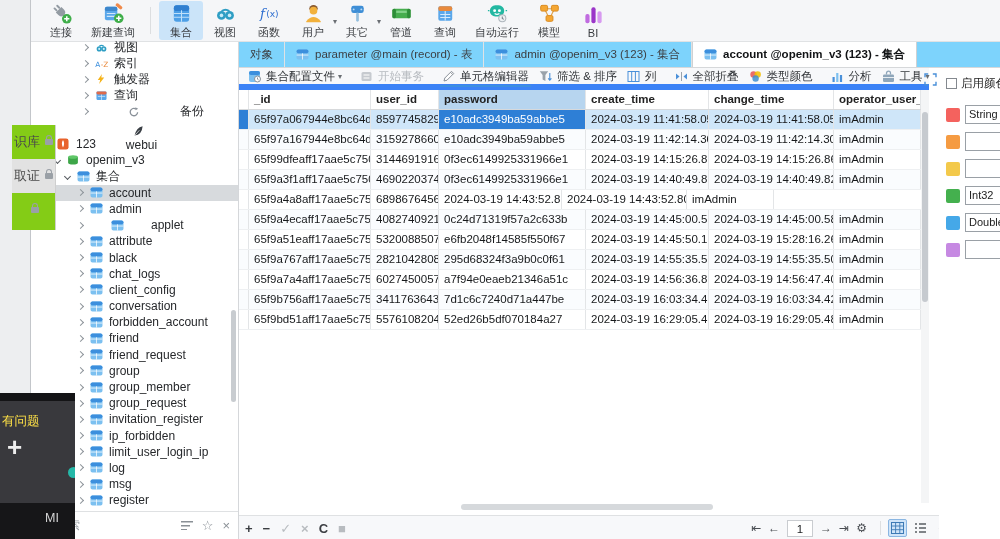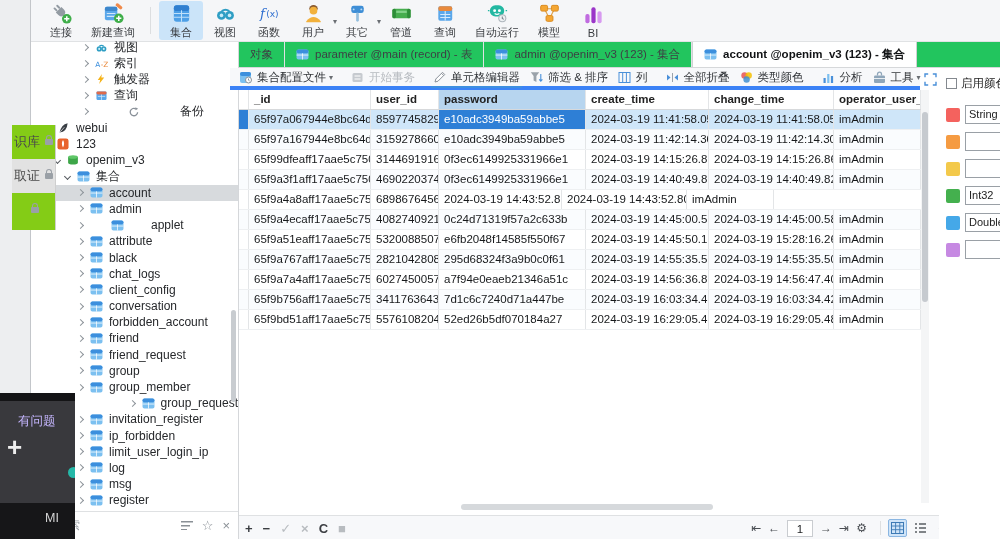--- a/index.html
+++ b/index.html
@@ -34,27 +34,27 @@
   .sb-thumb { position:absolute; right:2px; top:268px; width:5px; height:92px; background:#c8ccd0; border-radius:3px; }
   .searchbar { position:absolute; left:0; bottom:0; width:100%; height:28px; background:#fff; border-top:1px solid #dfe1e3; display:flex; align-items:center; padding:0 8px; }
   .search-ph { color:#9aa0a6; font-size:12px; margin-left:6px; flex:1; }
   .s-ic { color:#8a9096; font-size:13px; margin-left:9px; }
   .mag { width:11px; height:11px; position:relative; flex:none; }
   .mag::before { content:""; position:absolute; left:0; top:0; width:7px; height:7px; border:1.4px solid #8a9096; border-radius:50%; }
   .mag::after { content:""; position:absolute; left:7.5px; top:7.5px; width:4px; height:1.5px; background:#8a9096; transform:rotate(45deg); }
   .lines-ic { width:12px; height:9px; background:linear-gradient(#8a9096,#8a9096) 0 0/12px 1.5px no-repeat, linear-gradient(#8a9096,#8a9096) 0 4px/9px 1.5px no-repeat, linear-gradient(#8a9096,#8a9096) 0 8px/6px 1.5px no-repeat; margin-left:9px; }
 
   
-  .tabbar { position:absolute; left:208px; top:42px; right:0; height:26px; background:#22c55e; border-bottom:1px solid #d6d8da; display:flex; align-items:stretch; }
+  .tabbar { position:absolute; left:208px; top:42px; right:0; height:26px; background:#7dd3fc; border-bottom:1px solid #d6d8da; display:flex; align-items:stretch; }
   .tab { display:flex; align-items:center; padding:0 11px; font-size:11.5px; color:#3d4044; border-right:1px solid #e0e2e4; white-space:nowrap; }
   .tab .ticon { margin-right:5px; }
   .tab.active { background:#fff; font-weight:bold; color:#101214; border-left:1px solid #cfd1d3; border-right:1px solid #cfd1d3; }
 
   
-  .ctoolbar { position:absolute; left:199px; top:68px; width:690px; height:22px; background:#f7f8fa; border-bottom:4px solid #3b82f6; display:flex; align-items:center; padding-left:4px; }
+  .ctoolbar { position:absolute; left:208px; top:68px; width:690px; height:22px; background:#f7f8fa; border-bottom:6px solid #3b82f6; display:flex; align-items:center; padding-left:4px; }
   .cbtn { display:flex; align-items:center; height:20px; padding:0 5px; font-size:11.5px; color:#33363a; white-space:nowrap; position:relative; }
   .cbtn .cicon { width:14px; height:13px; margin-right:4px; display:inline-flex; }
   .cbtn.disabled { color:#b6babf; }
   .cbtn.underline::after { content:""; position:absolute; left:3px; right:3px; bottom:-1px; height:2px; background:#3d8fe0; }
   .cbtn .ccaret { font-size:8px; color:#6a6e73; margin-left:3px; }
   .csep { width:1px; height:14px; background:#dddfe1; margin:0 4px; }
   .fsicon { position:absolute; left:893px; top:73px; width:13px; height:13px; }
 
   
   .gridwrap { position:absolute; left:208px; top:90px; width:690px; height:425px; background:#fff; }
@@ -96,21 +96,21 @@
 
   
   .backlist { position:absolute; left:12px; top:125px; width:44px; height:105px; background:#84cc16; border-right:1px solid #cfcfcf; z-index:5; overflow:hidden; font-size:13px; color:#4a4a4a; }
   .bl-item { height:34px; display:flex; align-items:center; padding-left:2px; white-space:nowrap; }
   .bl-item.band { background:#e2e2e2; }
   .lock { width:8px; height:6px; background:#9aa0a6; border-radius:1px; position:relative; margin-left:5px; flex:none; }
   .lock::before { content:""; position:absolute; left:1px; top:-4px; width:4px; height:4px; border:1.3px solid #9aa0a6; border-bottom:none; border-radius:3px 3px 0 0; }
   .bl-item.lockonly { padding-left:14px; }
   .darkwin { position:absolute; left:0; top:393px; width:75px; height:146px; background:#39393d; z-index:6; overflow:hidden; }
   .dw-top { height:8px; background:#141416; }
-  .dw-line1 { color:#c4b5fd; font-size:12.5px; padding-left:18px; margin-top:12px; white-space:nowrap; }
+  .dw-line1 { color:#fde047; font-size:12.5px; padding-left:2px; margin-top:12px; white-space:nowrap; }
   .dw-plus { color:#ededed; font-size:26px; font-weight:bold; padding-left:7px; margin-top:4px; line-height:26px; }
   .dw-dot { position:absolute; right:-4px; top:74px; width:11px; height:11px; border-radius:50%; background:#25b8a8; }
   .dw-bottom { position:absolute; left:0; top:110px; width:100%; height:36px; background:#161618; }
   .dw-mi { color:#d5d5d5; font-size:12.5px; position:absolute; left:45px; top:8px; }
 </style>
 </head>
 <body>
 
 <div class="stage">
 
@@ -306,21 +306,21 @@
           <div class="titem" style="padding-left: 52px; gap: 33px;">
             <span class="chev "></span>
             <span class="ticon">
               <svg viewBox="0 0 13 12" width="12" height="12">
                 <path d="M10.4 6.2A4 4 0 1 1 8.6 2.7" stroke="#8a9199" stroke-width="1.4" fill="none"></path>
                 <path d="M8 .8l3 1.6-2.8 1.8z" fill="#8a9199"></path>
               </svg>
             </span>
             <span class="tlabel">备份</span>
           </div>
-          <div class="titem" style="padding-left: 14px;">
+          <div class="titem" style="padding-left: 14px; flex-direction: column;">
             <span class="chev n"></span>
             <span class="ticon">
               <svg viewBox="0 0 13 12" width="12" height="12">
                 <path d="M11.5.8Q4.5 2.2 2.8 11Q10.8 10 11.5.8z" fill="#3a3f45"></path>
                 <path d="M3.2 10.6 8 5.2" stroke="#fff" stroke-width=".7"></path>
               </svg>
             </span>
             <span class="tlabel">webui</span>
           </div>
           <div class="titem" style="padding-left: 14px;">
@@ -490,21 +490,21 @@
             <span class="chev "></span>
             <span class="ticon">
               <svg viewBox="0 0 14 12" width="13" height="11">
                 <rect x=".5" y=".5" width="13" height="11" rx="2" fill="#7cc0f0"></rect>
                 <rect x=".5" y=".5" width="13" height="4.2" rx="2" fill="#3c8fdd"></rect>
                 <path d="M.5 6.6h13M7 4.7v6.8" stroke="#fff" stroke-width=".8"></path>
               </svg>
             </span>
             <span class="tlabel">group_member</span>
           </div>
-          <div class="titem" style="padding-left: 47px; justify-content: flex-end;">
+          <div class="titem" style="padding-left: 47px;">
             <span class="chev "></span>
             <span class="ticon">
               <svg viewBox="0 0 14 12" width="13" height="11">
                 <rect x=".5" y=".5" width="13" height="11" rx="2" fill="#7cc0f0"></rect>
                 <rect x=".5" y=".5" width="13" height="4.2" rx="2" fill="#3c8fdd"></rect>
                 <path d="M.5 6.6h13M7 4.7v6.8" stroke="#fff" stroke-width=".8"></path>
               </svg>
             </span>
             <span class="tlabel">group_request</span>
           </div>

